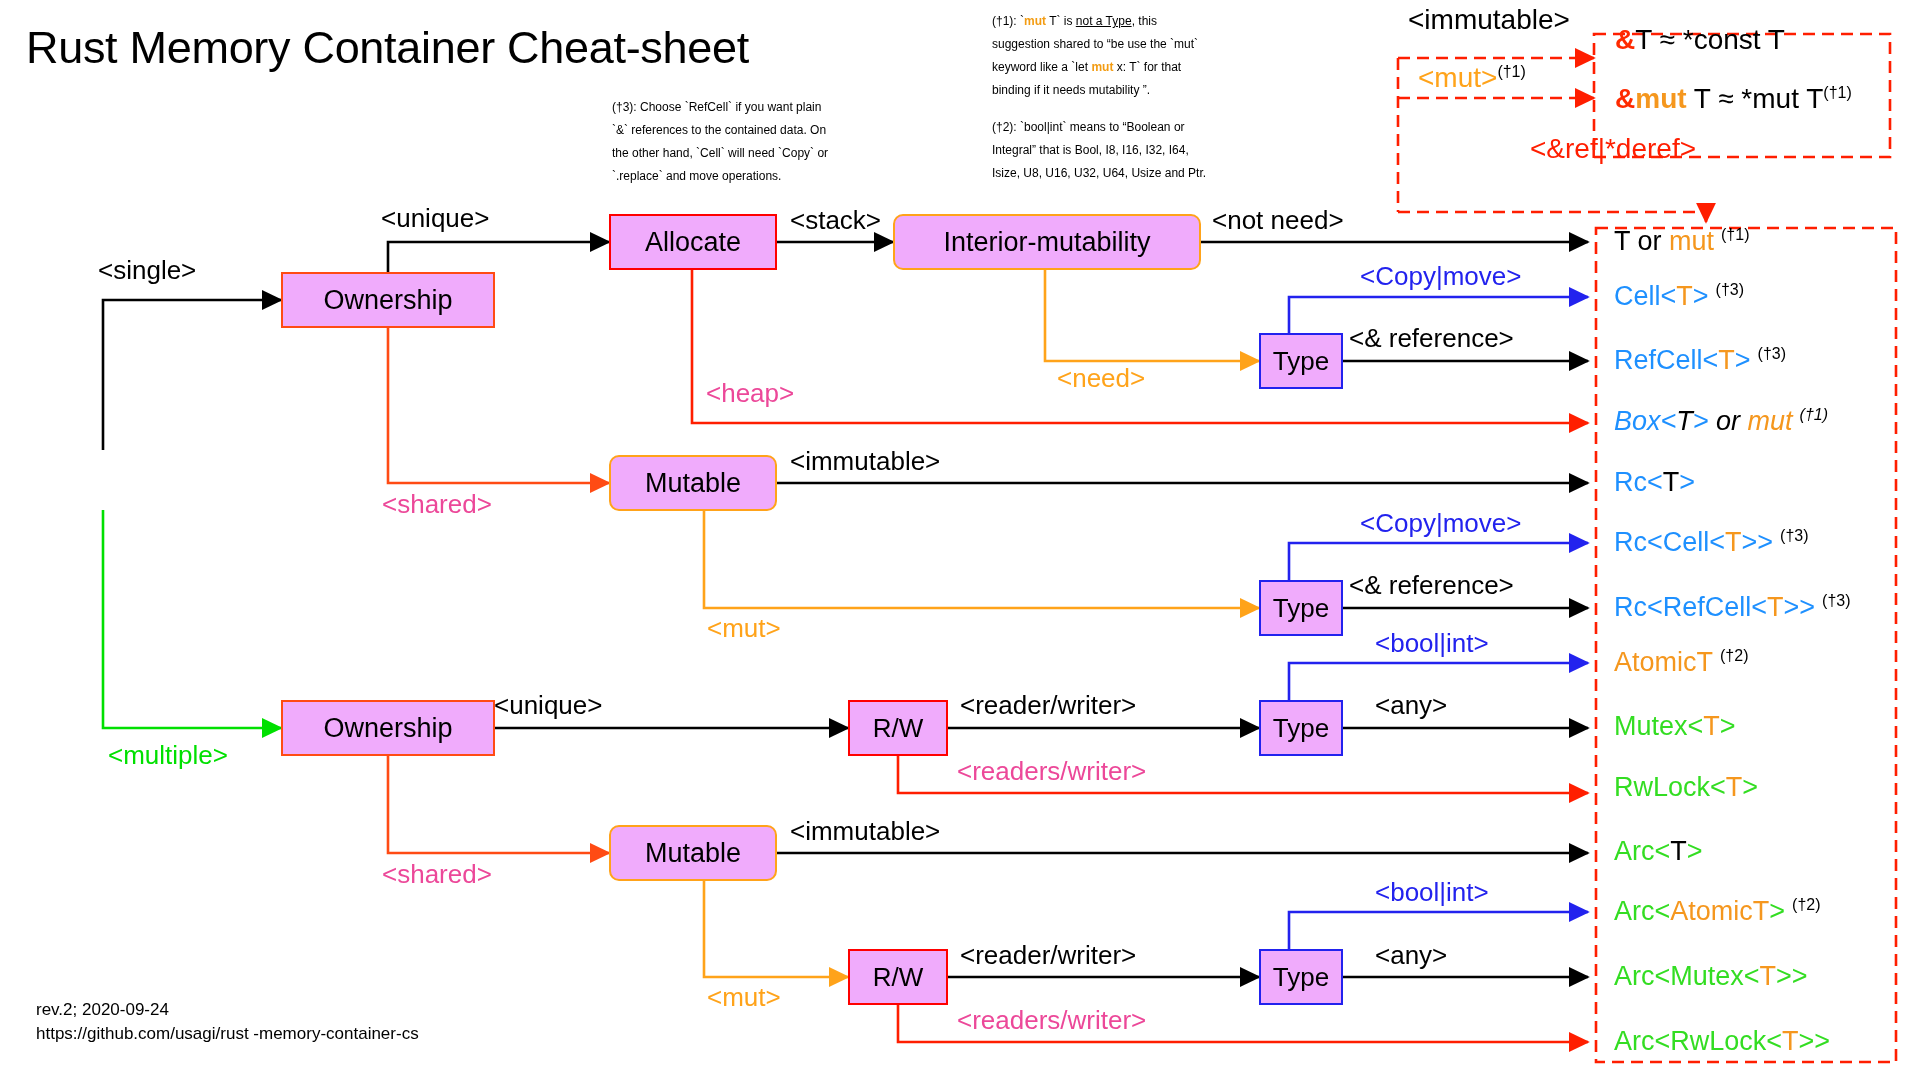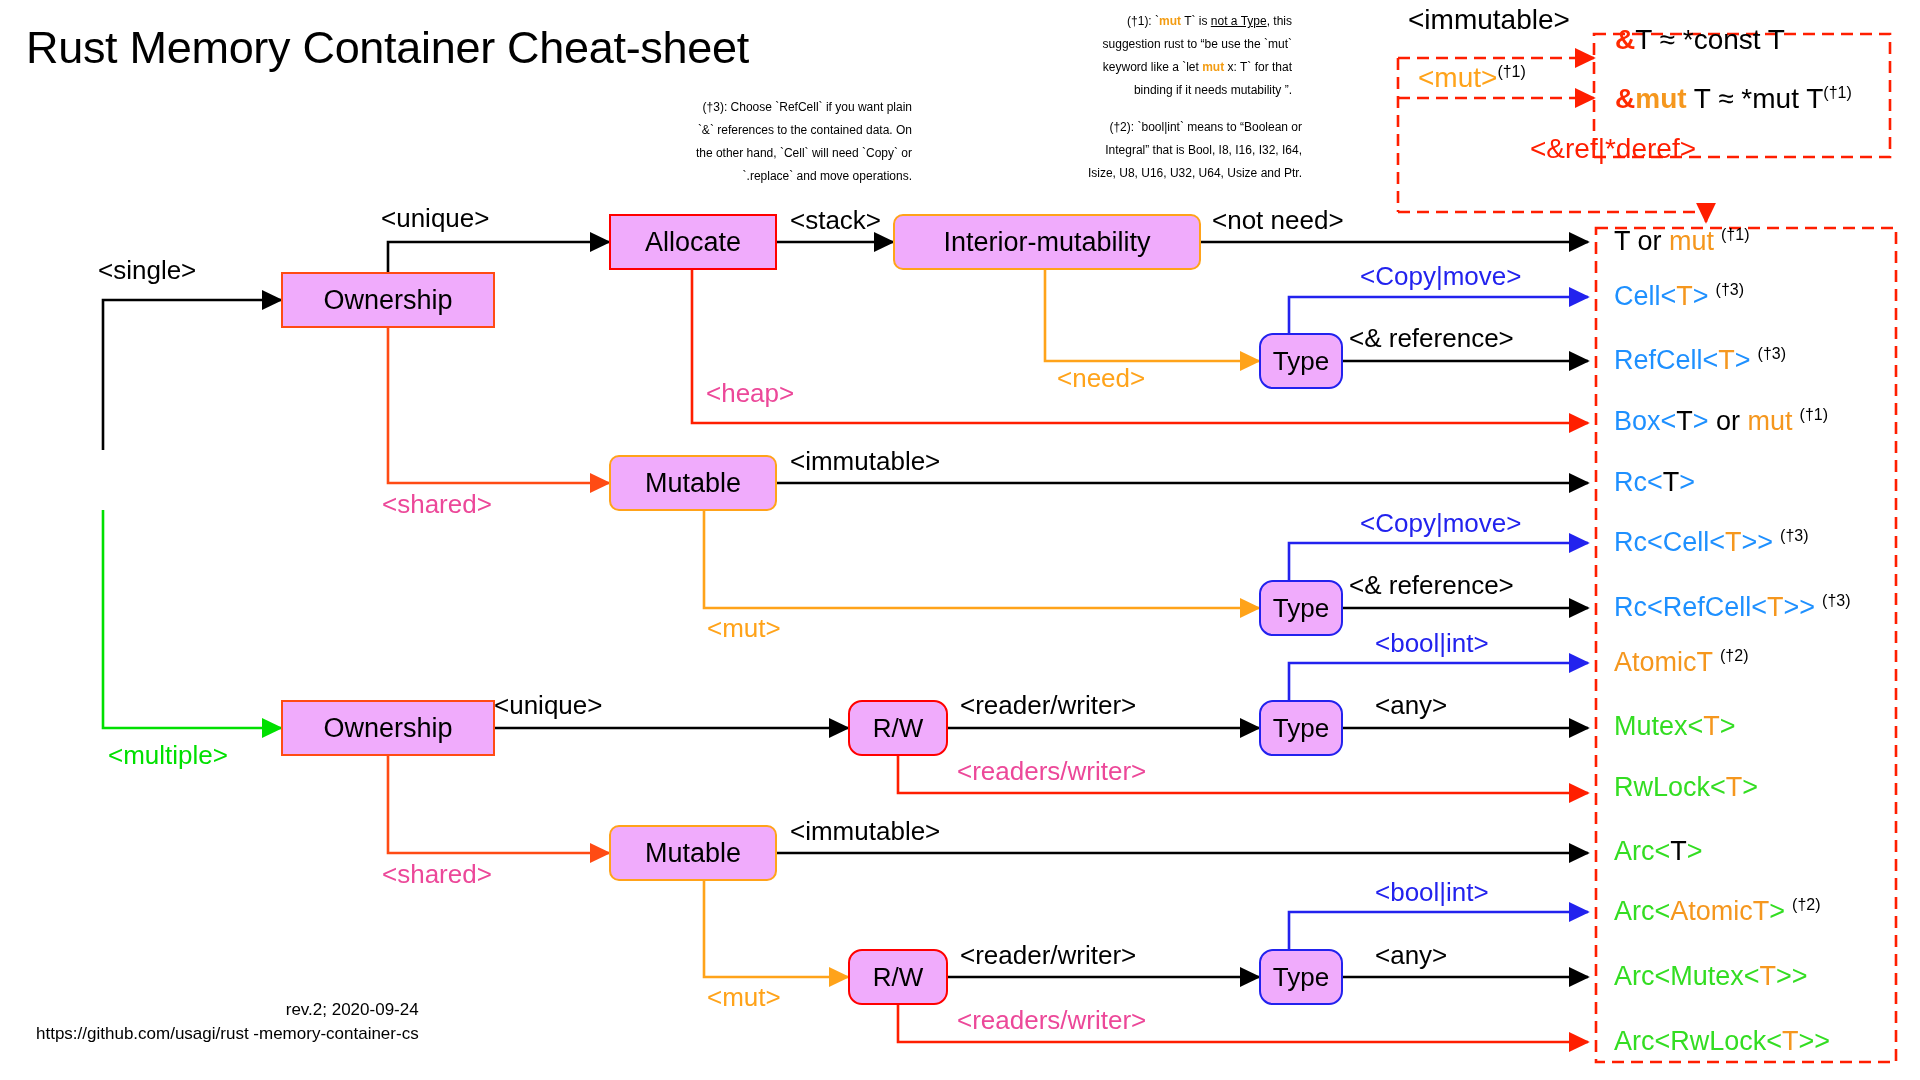--- a/index.html
+++ b/index.html
@@ -1,34 +1,34 @@
 <!DOCTYPE html>
 <html><head>
 <meta charset="utf-8">
 <style>
   html,body{margin:0;padding:0;background:#ffffff;}
   body{width:1920px;height:1080px;position:relative;overflow:hidden;
        font-family:"Liberation Sans","DejaVu Sans",sans-serif;color:#000;}
-  #stage{position:absolute;left:0;top:0;width:1920px;height:1080px;text-align:right;}
+  #stage{position:absolute;left:0;top:0;width:1920px;height:1080px;}
   svg{position:absolute;left:0;top:0;width:1920px;height:1080px;}
 
   .title{position:absolute;left:26px;top:22px;font-size:45px;font-weight:400;
          letter-spacing:-0.3px;white-space:nowrap;}
 
   .note{position:absolute;font-size:12px;line-height:23px;color:#000;}
   .note .mut{color:#F39C12;font-weight:700;}
   .note .u{text-decoration:underline;}
 
   .rev{position:absolute;left:36px;top:998px;font-size:17px;line-height:24px;}
 
   
   .node{position:absolute;background:#f0abfc;border:2.2px solid #000;
         display:flex;align-items:center;justify-content:center;
         font-size:27px;white-space:nowrap;box-sizing:border-box;}
-  .node.small{font-size:26px;border-radius:14px;}
+  .node.small{font-size:26px;}
   .n-green{border-color:#00E000;}
   .n-orangered{border-color:#FF4B14;}
   .n-red{border-color:#FF0000;}
   .n-orange{border-color:#FFA31A;border-radius:10px;}
   .n-blue{border-color:#2222EE;}
 
   
   .elabel{position:absolute;font-size:26px;white-space:nowrap;color:#000;}
   .l-red{color:#ec4899;}
   .l-orange{color:#FFA31A;}
@@ -61,21 +61,21 @@
 
   <div class="note" style="left:612px;top:96px;width:300px;">
     <div>(†3): Choose `RefCell` if you want plain</div>
     <div>`&amp;` references to the contained data. On</div>
     <div>the other hand, `Cell` will need `Copy` or</div>
     <div>`.replace` and move operations.</div>
   </div>
 
   <div class="note" style="left:992px;top:10px;width:300px;">
     <div><span>(†1): `</span><span class="mut">mut</span><span> T` is </span><span class="u">not a Type</span><span>, this</span></div>
-    <div>suggestion rust to “be use the `mut`</div>
+    <div>suggestion shared to “be use the `mut`</div>
     <div><span>keyword like a `let </span><span class="mut">mut</span><span> x: T` for that</span></div>
     <div>binding if it needs mutability ”.</div>
   </div>
 
   <div class="note" style="left:992px;top:116px;width:310px;">
     <div>(†2): `bool|int` means to “Boolean or</div>
     <div>Integral” that is Bool, I8, I16, I32, I64,</div>
     <div>Isize, U8, U16, U32, U64,  Usize and Ptr.</div>
   </div>
 
@@ -233,21 +233,21 @@
   <div class="elabel" style="left:960px;top:940px;">&lt;reader/writer&gt;</div>
   <div class="elabel l-red" style="left:957px;top:1005px;">&lt;readers/writer&gt;</div>
 
   <div class="elabel l-blue" style="left:1375px;top:877px;">&lt;bool|int&gt;</div>
   <div class="elabel" style="left:1375px;top:940px;">&lt;any&gt;</div>
 
   <div id="results-layer">
       <div class="res" style="left: 1614px; top: 226px;"><span class="c-black">T or </span><span class="c-orange">mut</span><span class="sp"></span><sup>(†1)</sup></div>
       <div class="res" style="left: 1614px; top: 281px;"><span class="c-blue">Cell&lt;</span><span class="c-orange">T</span><span class="c-blue">&gt;</span><span class="sp"></span><sup>(†3)</sup></div>
       <div class="res" style="left: 1614px; top: 345px;"><span class="c-blue">RefCell&lt;</span><span class="c-orange">T</span><span class="c-blue">&gt;</span><span class="sp"></span><sup>(†3)</sup></div>
-      <div class="res" style="left: 1614px; top: 406px;"><span class="c-blue">Box&lt;</span><span class="c-black">T</span><span class="c-blue">&gt;</span><span class="c-black"> or </span><span class="c-orange">mut</span><span class="sp"></span><sup>(†1)</sup></div>
+      <div class="res" style="left: 1614px; top: 406px; font-style: italic;"><span class="c-blue">Box&lt;</span><span class="c-black">T</span><span class="c-blue">&gt;</span><span class="c-black"> or </span><span class="c-orange">mut</span><span class="sp"></span><sup>(†1)</sup></div>
       <div class="res" style="left: 1614px; top: 467px;"><span class="c-blue">Rc&lt;</span><span class="c-black">T</span><span class="c-blue">&gt;</span></div>
       <div class="res" style="left: 1614px; top: 527px;"><span class="c-blue">Rc&lt;Cell&lt;</span><span class="c-orange">T</span><span class="c-blue">&gt;&gt;</span><span class="sp"></span><sup>(†3)</sup></div>
       <div class="res" style="left: 1614px; top: 592px;"><span class="c-blue">Rc&lt;RefCell&lt;</span><span class="c-orange">T</span><span class="c-blue">&gt;&gt;</span><span class="sp"></span><sup>(†3)</sup></div>
       <div class="res" style="left: 1614px; top: 647px;"><span class="c-orange">AtomicT</span><span class="sp"></span><sup>(†2)</sup></div>
       <div class="res" style="left: 1614px; top: 711px;"><span class="c-green">Mutex&lt;</span><span class="c-orange">T</span><span class="c-green">&gt;</span></div>
       <div class="res" style="left: 1614px; top: 772px;"><span class="c-green">RwLock&lt;</span><span class="c-orange">T</span><span class="c-green">&gt;</span></div>
       <div class="res" style="left: 1614px; top: 836px;"><span class="c-green">Arc&lt;</span><span class="c-black">T</span><span class="c-green">&gt;</span></div>
       <div class="res" style="left: 1614px; top: 896px;"><span class="c-green">Arc&lt;</span><span class="c-orange">AtomicT</span><span class="c-green">&gt;</span><span class="sp"></span><sup>(†2)</sup></div>
       <div class="res" style="left: 1614px; top: 961px;"><span class="c-green">Arc&lt;Mutex&lt;</span><span class="c-orange">T</span><span class="c-green">&gt;&gt;</span></div>
       <div class="res" style="left: 1614px; top: 1026px;"><span class="c-green">Arc&lt;RwLock&lt;</span><span class="c-orange">T</span><span class="c-green">&gt;&gt;</span></div>

